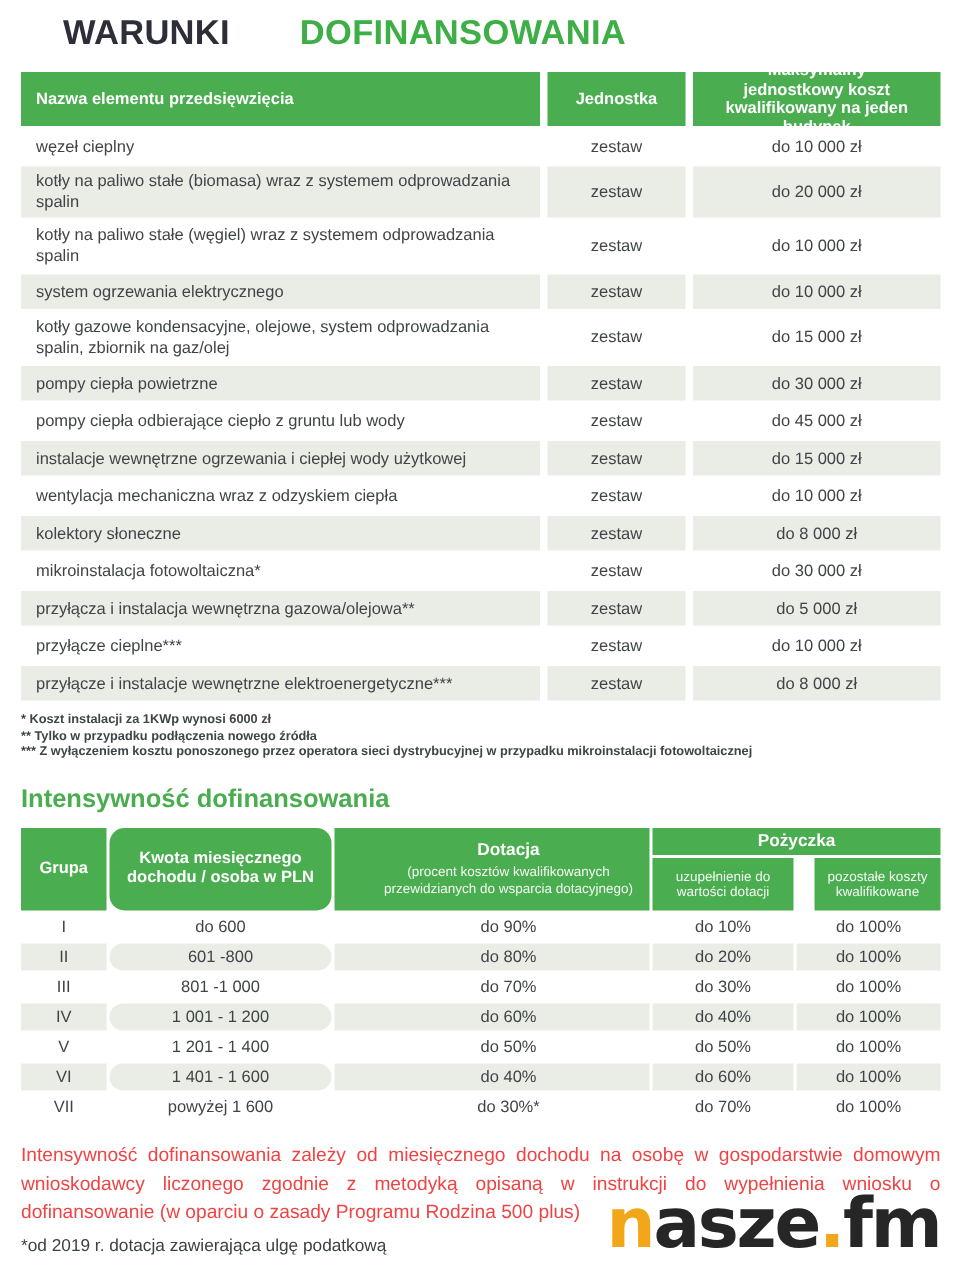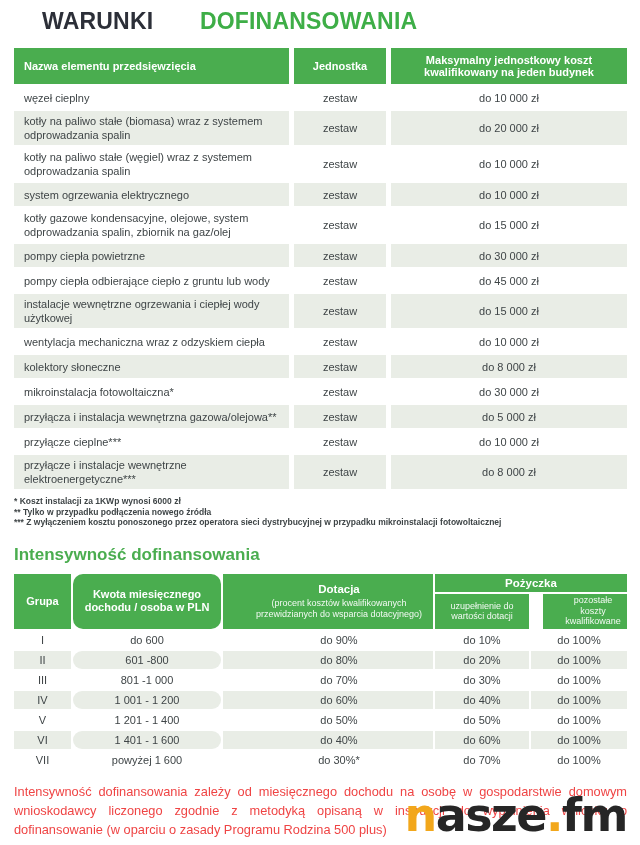--- a/index.html
+++ b/index.html
@@ -19,21 +19,21 @@
     letter-spacing: 0.2px;
     margin: 0 0 13px 28px;
     line-height: 27px;
     white-space: nowrap;
   }
   .title-dark  { color: #2c2f38; }
   .title-green { color: #3eae47; margin-left: 40px; }
 
   
   .t1-head, .t1-row { display: flex; gap: 5px; margin-bottom: 2px; }
-  .c1 { width: 275px; }
+  .c1 { width: 346px; }
   .c2 { width: 92px; }
   .c3 { flex: 1; }
 
   .t1-head > div {
     background: #4aad4f;
     color: #ffffff;
     font-weight: bold;
     font-size: 11px;
     line-height: 12.5px;
     height: 36px;
@@ -104,21 +104,21 @@
     height: 18px; display: flex; align-items: center; justify-content: center;
   }
   .pz-row { display: flex; gap: 14px; flex: 1; }
   .pz-row > div {
     background: #4aad4f; color: rgba(255,255,255,0.93);
     font-size: 9px; line-height: 10.5px;
     display: flex; align-items: center; justify-content: center; text-align: center;
     padding: 0 6px;
   }
   .pz-row .p1 { flex: none; }
-  .pz-row .p2 { flex: 1; padding-left: 22px; }
+  .pz-row .p2 { flex: 1; }
 
   .t2-row > div {
     font-size: 11px;
     color: #3f4547;
     min-height: 18px;
     display: flex; align-items: center; justify-content: center; text-align: center;
   }
   #t2-body .t2-row:nth-child(even) > div { background: #e9ede6; }
 
   

